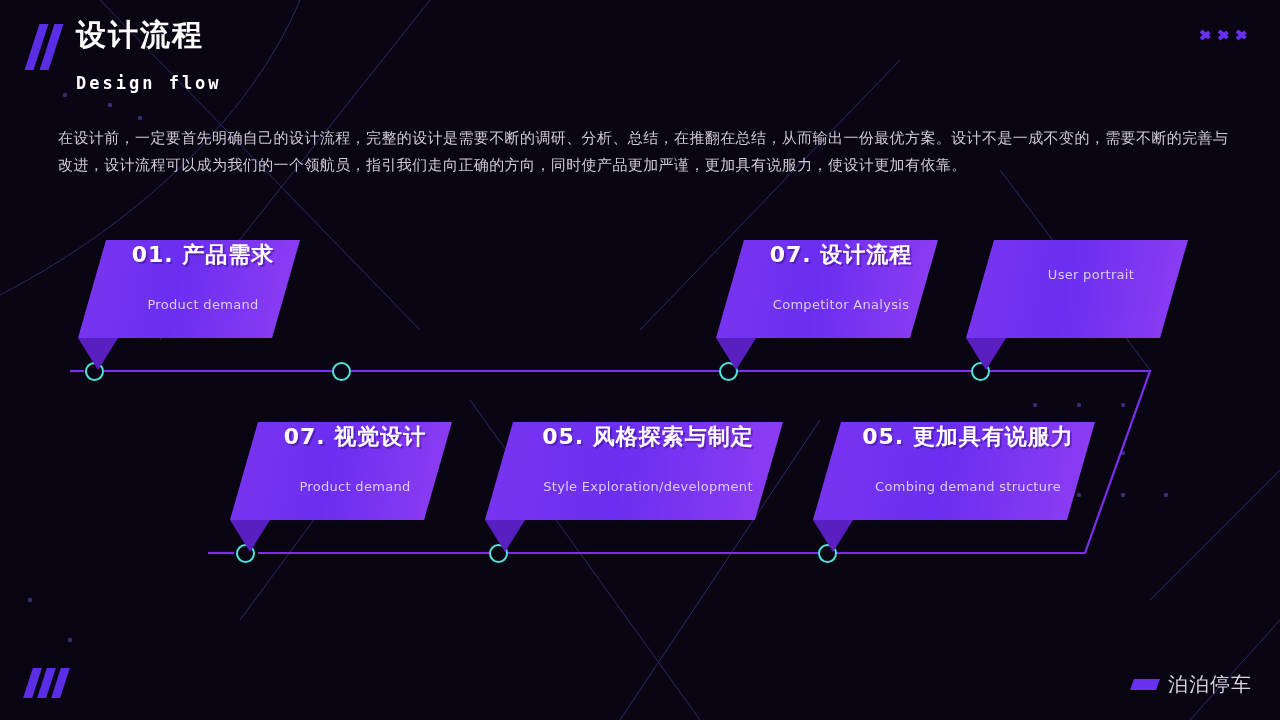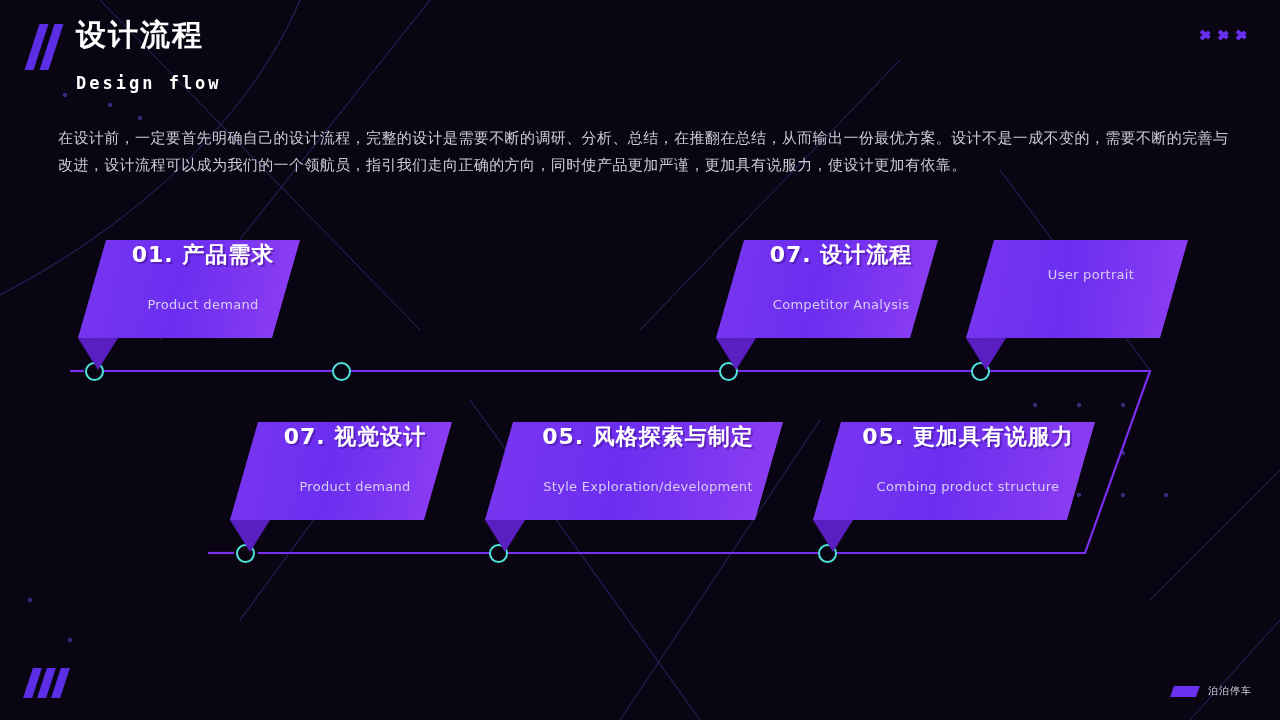--- a/index.html
+++ b/index.html
@@ -63,21 +63,21 @@
 
   
   .footer-mark{position:absolute;left:28px;bottom:22px;width:48px;height:30px;}
   .footer-mark i{position:absolute;top:0;width:9px;height:30px;background:#5b2ee6;
       transform:skewX(-18deg);}
   .footer-mark i:nth-child(1){left:0px;}
   .footer-mark i:nth-child(2){left:14px;}
   .footer-mark i:nth-child(3){left:28px;}
   .brand{position:absolute;right:28px;bottom:22px;display:flex;align-items:center;gap:10px;}
   .brand .bar{width:26px;height:11px;background:#6a30f0;transform:skewX(-20deg);}
-  .brand .name{font-size:10px;color:#d9d4e4;letter-spacing:1px;
+  .brand .name{font-size:20px;color:#d9d4e4;letter-spacing:1px;
       font-family:"DejaVu Sans","Liberation Sans",sans-serif;}
 </style>
 </head>
 <body>
 
 <div class="stage">
 
   <svg class="bg-svg" viewBox="0 0 1280 720" xmlns="http://www.w3.org/2000/svg">
     <g stroke="#3b2a7a" stroke-width="1" fill="none" opacity="0.85">
       <path d="M 300 0 C 250 120 130 230 -10 300"></path>
@@ -201,21 +201,21 @@
   </div>
 
   <div class="card" style="left:813px;top:422px;width:282px;height:98px;">
     <div class="body" style="clip-path:polygon(28px 0,282px 0,254px 98px,0 98px);"></div>
     <div class="tail" style="left:0px;top:98px;border-left:20px solid transparent;border-right:20px solid transparent;border-top:32px solid #5a1fc0;"></div>
     <div class="txt" style="padding-left:14px;">
       <div class="t-cn">
         <span>05.</span>
         <span>更加具有说服力</span>
       </div>
-      <div class="t-en">Combing product structure</div>
+      <div class="t-en">Combing demand structure</div>
     </div>
   </div>
 
   <span class="footer-mark">
     <i></i>
       <i></i>
       <i></i>
   </span>
   <span class="brand">
     <span class="bar"></span>

